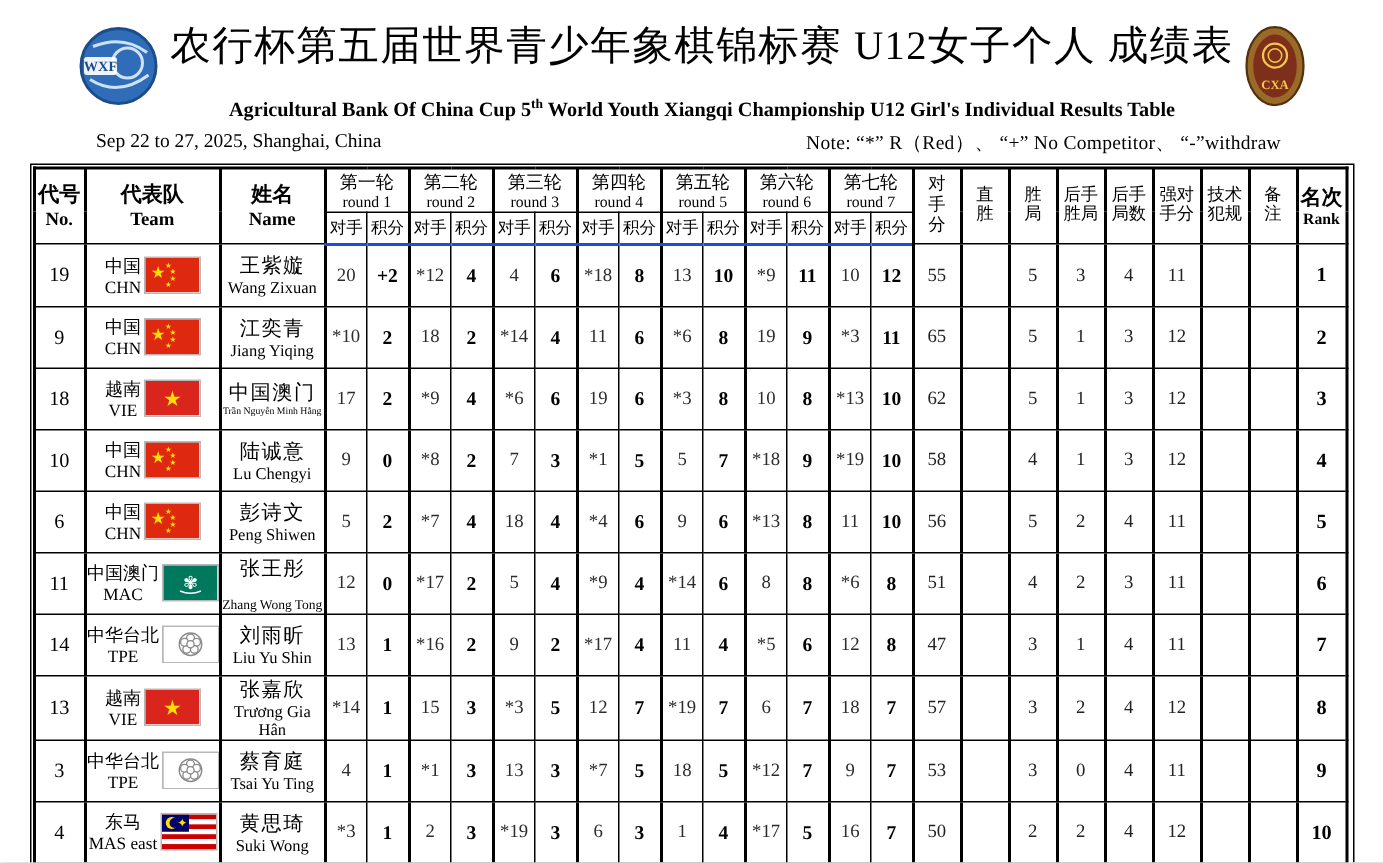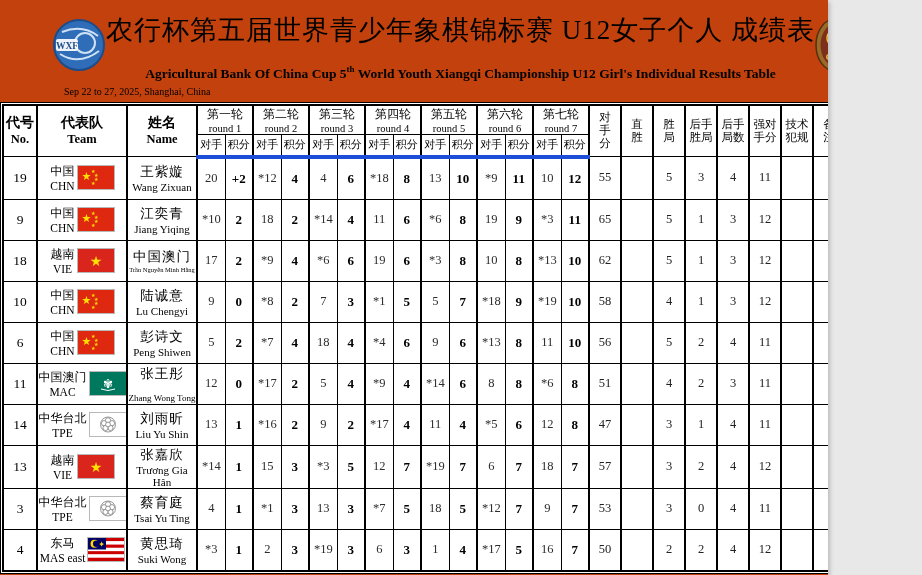--- a/index.html
+++ b/index.html
@@ -1,26 +1,26 @@
 <!DOCTYPE html>
 <html><head>
 <meta charset="utf-8">
 <style>
   html,body{margin:0;padding:0;background:#e8e8e8;}
-  .page{width:828px;height:575px;background:#c2410c;position:relative;overflow:hidden;
+  .page{width:922px;height:575px;background:#ffffff;position:relative;overflow:hidden;
         font-family:"Liberation Serif","DejaVu Serif",serif;color:#000;box-shadow:2px 2px 4px #bbb;}
   
   .hdr{display:flex;align-items:center;padding:12px 52px 0 52px;}
   .titles{flex:1;text-align:center;}
   .title-cn{font-size:27px;font-weight:normal;letter-spacing:1px;white-space:nowrap;}
   .subtitle{font-size:13.5px;font-weight:bold;margin-top:16px;white-space:nowrap;}
   .subtitle sup{font-size:9px;}
   .logo{flex:0 0 auto;}
   
-  .meta{display:flex;justify-content:space-between;padding:4px 68px 3px 64px;font-size:10px;}
+  .meta{display:flex;justify-content:space-between;padding:4px 68px 3px 64px;font-size:13px;}
   .meta .note{letter-spacing:.2px;}
   
   .twrap{margin:2px auto 0 auto;width:879px;border:1px solid #000;padding:1px;background:#fff;}
   table{border-collapse:collapse;table-layout:fixed;width:875px;border:2px solid #000;}
   th,td{border:1px solid #000;text-align:center;vertical-align:middle;padding:0;overflow:hidden;
         font-family:"Liberation Serif","DejaVu Serif",serif;}
   thead tr.r1 th{height:27px;}
   thead tr.r2 th{height:20px;font-size:11px;font-weight:normal;}
   tbody td{height:40px;}
   th.big{font-weight:bold;}
@@ -39,21 +39,21 @@
   td.namecell .ncn{font-size:13.5px;letter-spacing:1px;}
   td.namecell .nen{font-size:11px;}
   td.namecell .nen.small{font-size:9px;margin-top:10px;}
   td.namecell .nen.tiny{font-size:6.5px;}
   td.op{font-size:12.5px;color:#2c2c2c;}
   td.sc{font-size:13px;font-weight:bold;}
   td.tb{font-size:12.5px;color:#222;}
   td.rank{font-size:13.5px;font-weight:bold;}
   .p{border-left:1px solid #7d7d7d !important;}
   .g{border-left:2px solid #000 !important;}
-  thead tr.r2 th{border-bottom:4px solid #1d4ed8;}
+  thead tr.r2 th{border-bottom:2px solid #1d4ed8;}
 </style>
 </head>
 <body>
 
 <div class="page">
 
   <div class="hdr">
     <div class="logo">
       <svg width="54" height="54" viewBox="0 0 54 54">
         <circle cx="27" cy="27" r="25" fill="#2f6db8"></circle>
@@ -75,20 +75,21 @@
         <ellipse cx="20" cy="27" rx="14.5" ry="21" fill="#7d2f1b"></ellipse>
         <circle cx="20" cy="20" r="8" fill="none" stroke="#f3c84c" stroke-width="1.5"></circle>
         <circle cx="20" cy="20" r="4.5" fill="none" stroke="#f3c84c" stroke-width="1"></circle>
         <text x="20" y="42" text-anchor="middle" font-size="8.5" font-weight="bold" fill="#f3c84c">CXA</text>
       </svg>
     </div>
   </div>
 
   <div class="meta">
     <span class="date">Sep 22 to 27, 2025, Shanghai, China</span>
+    <span class="note">Note: “*” R（Red）、 “+” No Competitor、 “-”withdraw</span>
   </div>
 
   <div class="twrap">
     <table>
       <colgroup>
         <col style="width:34px">
           <col style="width:90px">
           <col style="width:70px">
         <col style="width:28px">
           <col style="width:28px">

